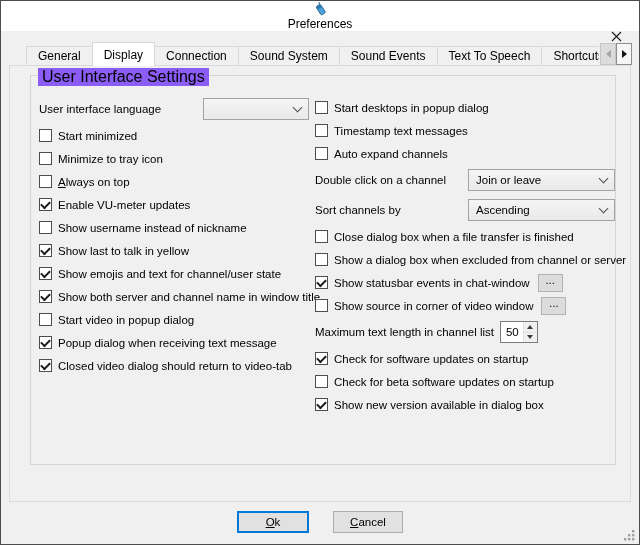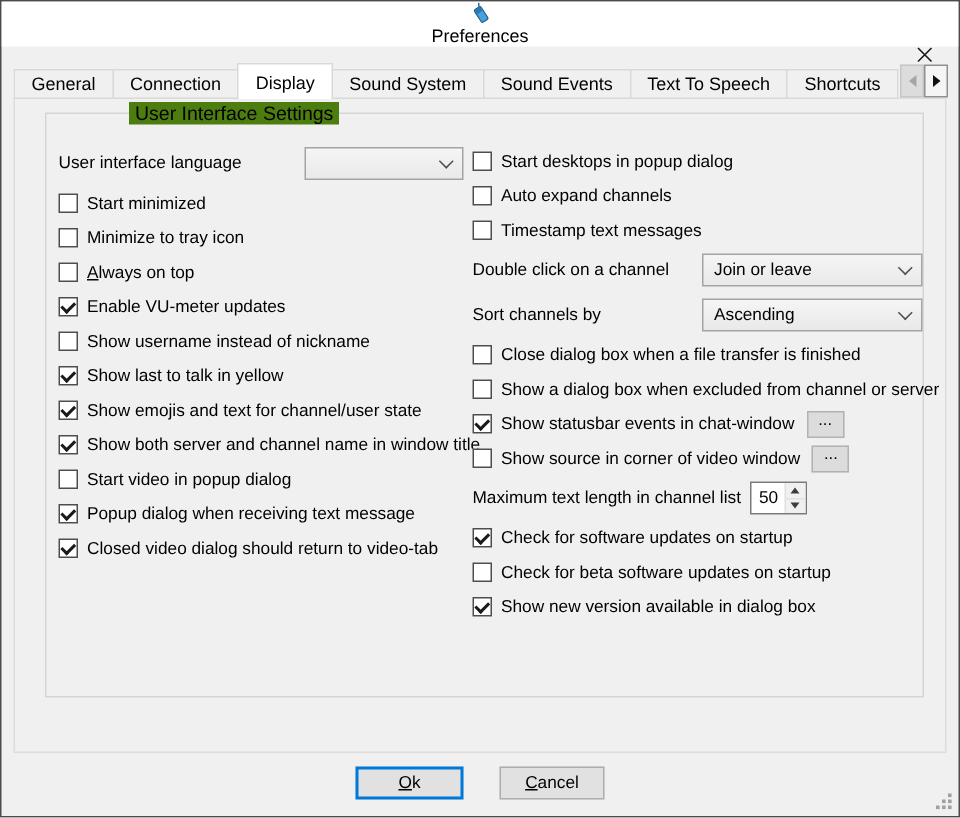--- a/index.html
+++ b/index.html
@@ -7,33 +7,33 @@
 
   
   .titlebar { height:30px; background:#ffffff; display:flex; align-items:center;flex-direction:column; }
   .title-icon { width:16px; height:16px; margin:0 7px 0 9px; flex:none; }
   .title-text { font-size:12px; }
   .close-btn { margin-left:auto; width:45px; height:30px; display:flex; align-items:center; justify-content:center; }
 
   
   .tabbar { position:absolute; left:8px; top:41px; width:590px; height:24px; display:flex; align-items:flex-end; overflow:hidden; z-index:3; }
   .tab { height:20px; box-sizing:border-box; padding:0 11px; display:flex; align-items:center; background:#f0f0f0; border:1px solid #d9d9d9; margin-left:-1px; font-size:12px; white-space:nowrap; }
-  .tab:first-child { margin-left:0; }
+  .tab:first-child { margin-left:17px; }
   .tab.active { height:24px; background:#ffffff; border-bottom:none; position:relative; z-index:2; }
   .tab-scrollers { position:absolute; right:7px; top:42px; height:22px; display:flex; z-index:4; }
   .tab-scroll { width:16px; height:22px; box-sizing:border-box; display:flex; align-items:center; justify-content:center; }
   .tab-scroll.left { background:#dcdcdc; border:1px solid #c6c6c6; }
   .tab-scroll.right { background:#f5f5f5; border:1px solid #8f8f8f; }
   .arr-l { width:0; height:0; border-top:4px solid transparent; border-bottom:4px solid transparent; border-right:5px solid #a5a5a5; }
   .arr-r { width:0; height:0; border-top:4px solid transparent; border-bottom:4px solid transparent; border-left:5px solid #111; }
 
   
   .pane { position:absolute; left:8px; top:64px; width:622px; height:437px; box-sizing:border-box; border:1px solid #dcdcdc; background:#f0f0f0; }
   .groupbox { position:absolute; left:20px; top:9px; width:584px; height:388px; border:1px solid #d5d5d5; }
-  .group-title { position:absolute; top:-8px; left:7px; background:#4d7c0f; padding:0 4px; font-size:13px;margin-left:48px; }
+  .group-title { position:absolute; top:-8px; left:7px; background:#8b5cf6; padding:0 4px; font-size:16px; }
 
   .col-left  { position:absolute; left:8px;  top:22px; width:270px; display:flex; flex-direction:column; gap:8px; }
   .col-right { position:absolute; left:284px; top:24px; width:300px; display:flex; flex-direction:column; gap:8px; }
   .row { display:flex; align-items:center; height:15px; white-space:nowrap; font-size:11.5px; }
   .row.tall { height:22px; }
 
   
   .checkbox { width:13px; height:13px; box-sizing:border-box; border:1px solid #4d4d4d; background:#fff; margin-right:6px; position:relative; flex:none; }
   .checkbox .mark { display:none; }
   .checkbox.checked .mark { display:block; position:absolute; left:1px; top:2px; width:7px; height:4px; border-left:2px solid #1a1a1a; border-bottom:2px solid #1a1a1a; transform:rotate(-45deg); }
@@ -82,22 +82,22 @@
     <span class="title-text">Preferences</span>
     <div class="close-btn">
       <svg width="11" height="11" viewBox="0 0 11 11">
           <path d="M1 1 L10 10 M10 1 L1 10" stroke="#1a1a1a" stroke-width="1.1"></path>
         </svg>
     </div>
   </div>
 
   <div class="tabbar">
       <div class="tab">General</div>
+      <div class="tab active">Display</div>
       <div class="tab">Connection</div>
-      <div class="tab active">Display</div>
       <div class="tab">Sound System</div>
       <div class="tab">Sound Events</div>
       <div class="tab">Text To Speech</div>
       <div class="tab">Shortcuts</div>
       <div class="tab">Video</div>
     </div>
   <div class="tab-scrollers">
     <div class="tab-scroll left">
         <span class="arr-l"></span>
       </div>
@@ -178,25 +178,25 @@
         </div>
 
       <div class="col-right">
 
       <div class="row">
             <span class="checkbox"></span>
             <span class="cb-label">Start desktops in popup dialog</span>
           </div>
           <div class="row">
             <span class="checkbox"></span>
+            <span class="cb-label">Timestamp text messages</span>
+          </div>
+          <div class="row">
+            <span class="checkbox"></span>
             <span class="cb-label">Auto expand channels</span>
-          </div>
-          <div class="row">
-            <span class="checkbox"></span>
-            <span class="cb-label">Timestamp text messages</span>
           </div>
           <div class="row tall">
             <span class="combo-label">Double click on a channel</span>
             <div class="combo r-combo">
               <span>Join or leave</span>
               <span class="chev"></span>
             </div>
           </div>
           <div class="row tall">
             <span class="combo-label">Sort channels by</span>

